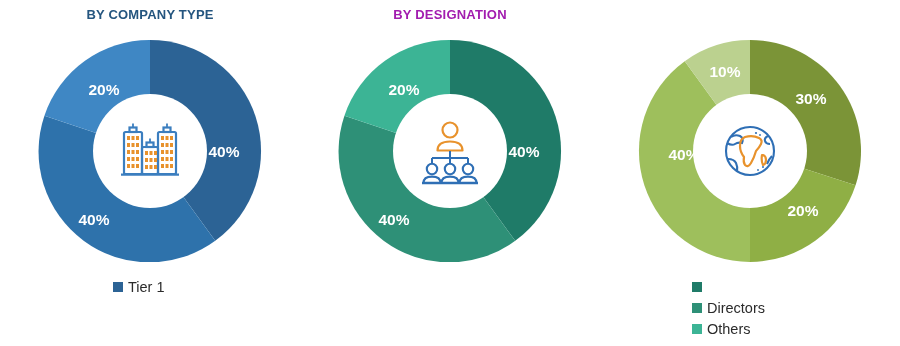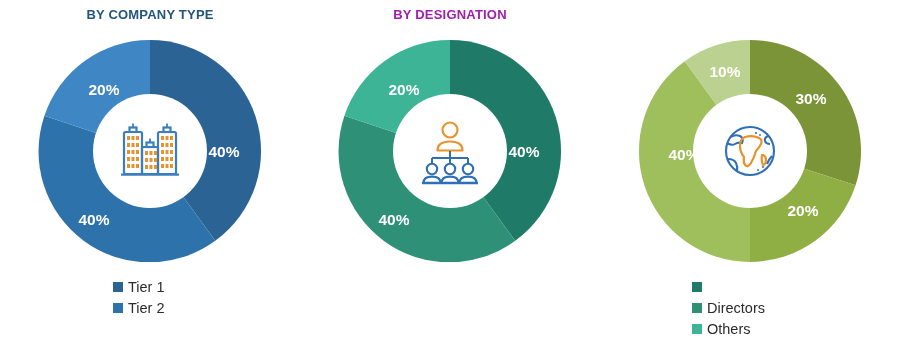--- a/index.html
+++ b/index.html
@@ -190,24 +190,20 @@
         </svg>
       </div>
     </div>
 
     <div class="legend legend-company">
       <div class="legend-col">
         <div class="legend-row">
           <span class="swatch" style="background:#2C6395"></span>
           <span class="legend-text">Tier 1</span>
         </div>
-        <div class="legend-row">
-          <span class="swatch" style="background:#2E72AB"></span>
-          <span class="legend-text">Tier 2</span>
-        </div>
       </div>
     </div>
   </div>
 
   <div class="panel panel-designation">
 
     <div class="panel-title title-designation">BY DESIGNATION</div>
 
     <div class="donut-wrap">
       <svg class="donut-svg" viewBox="0 0 256 222">

